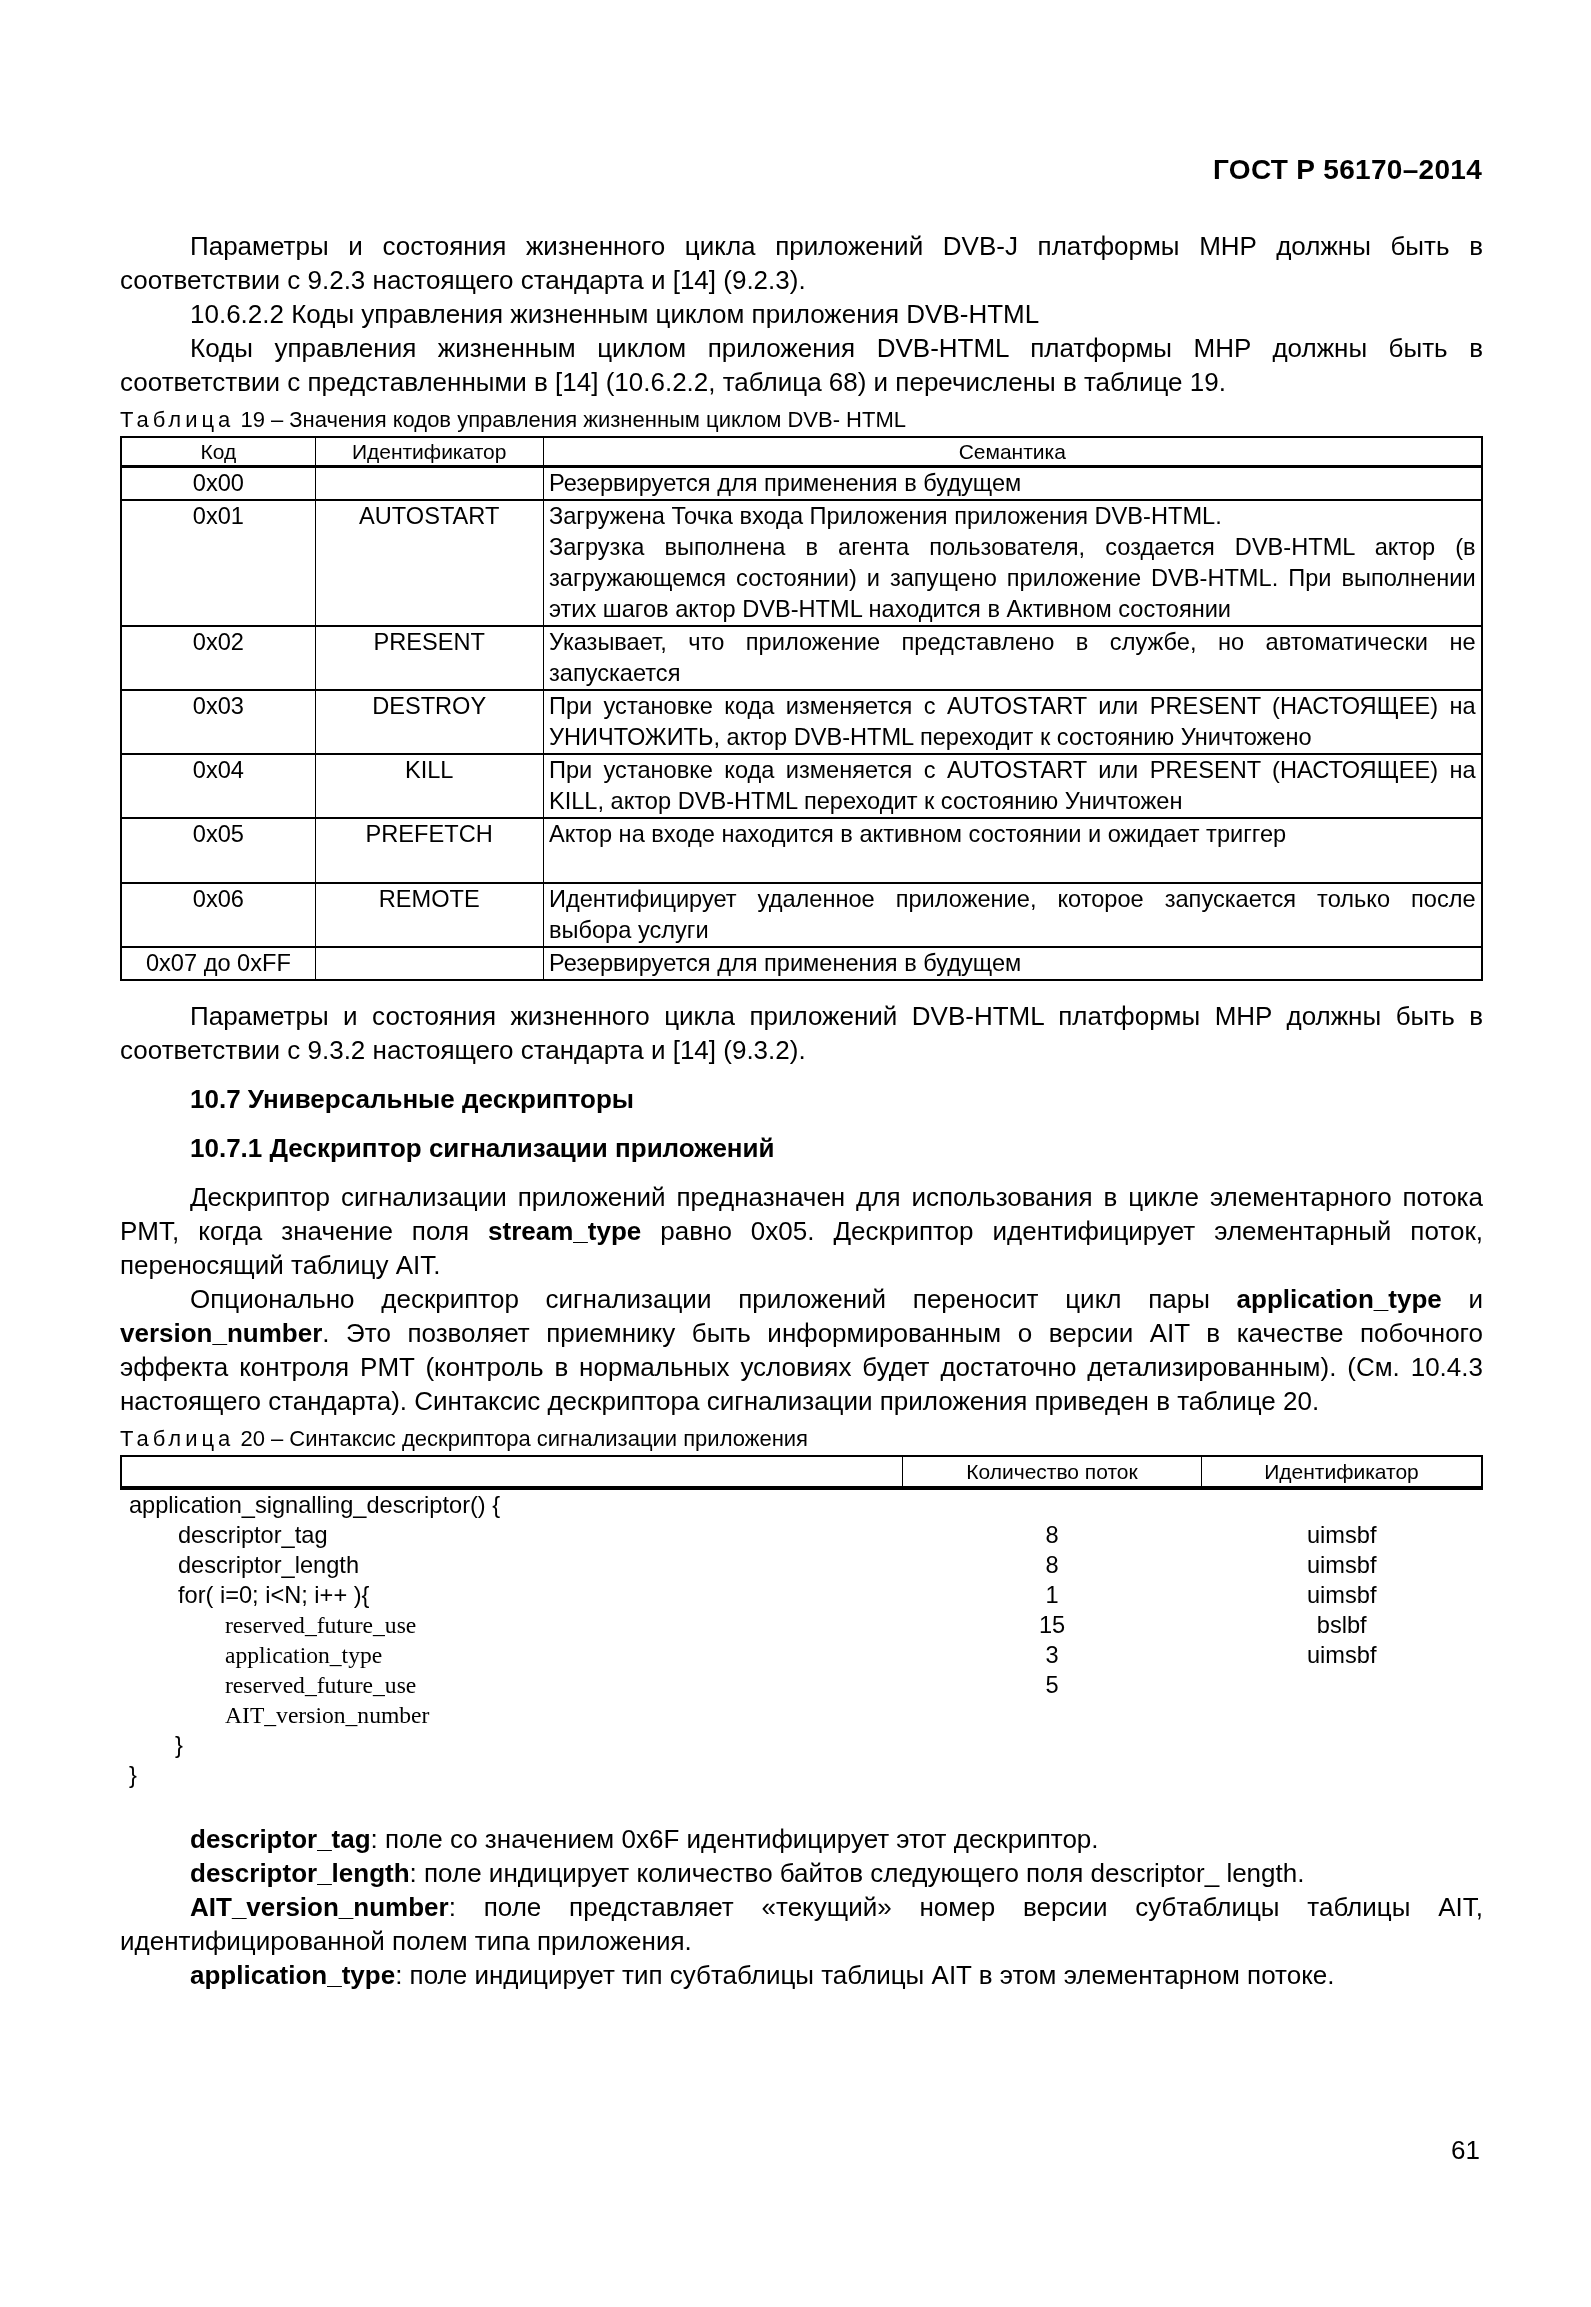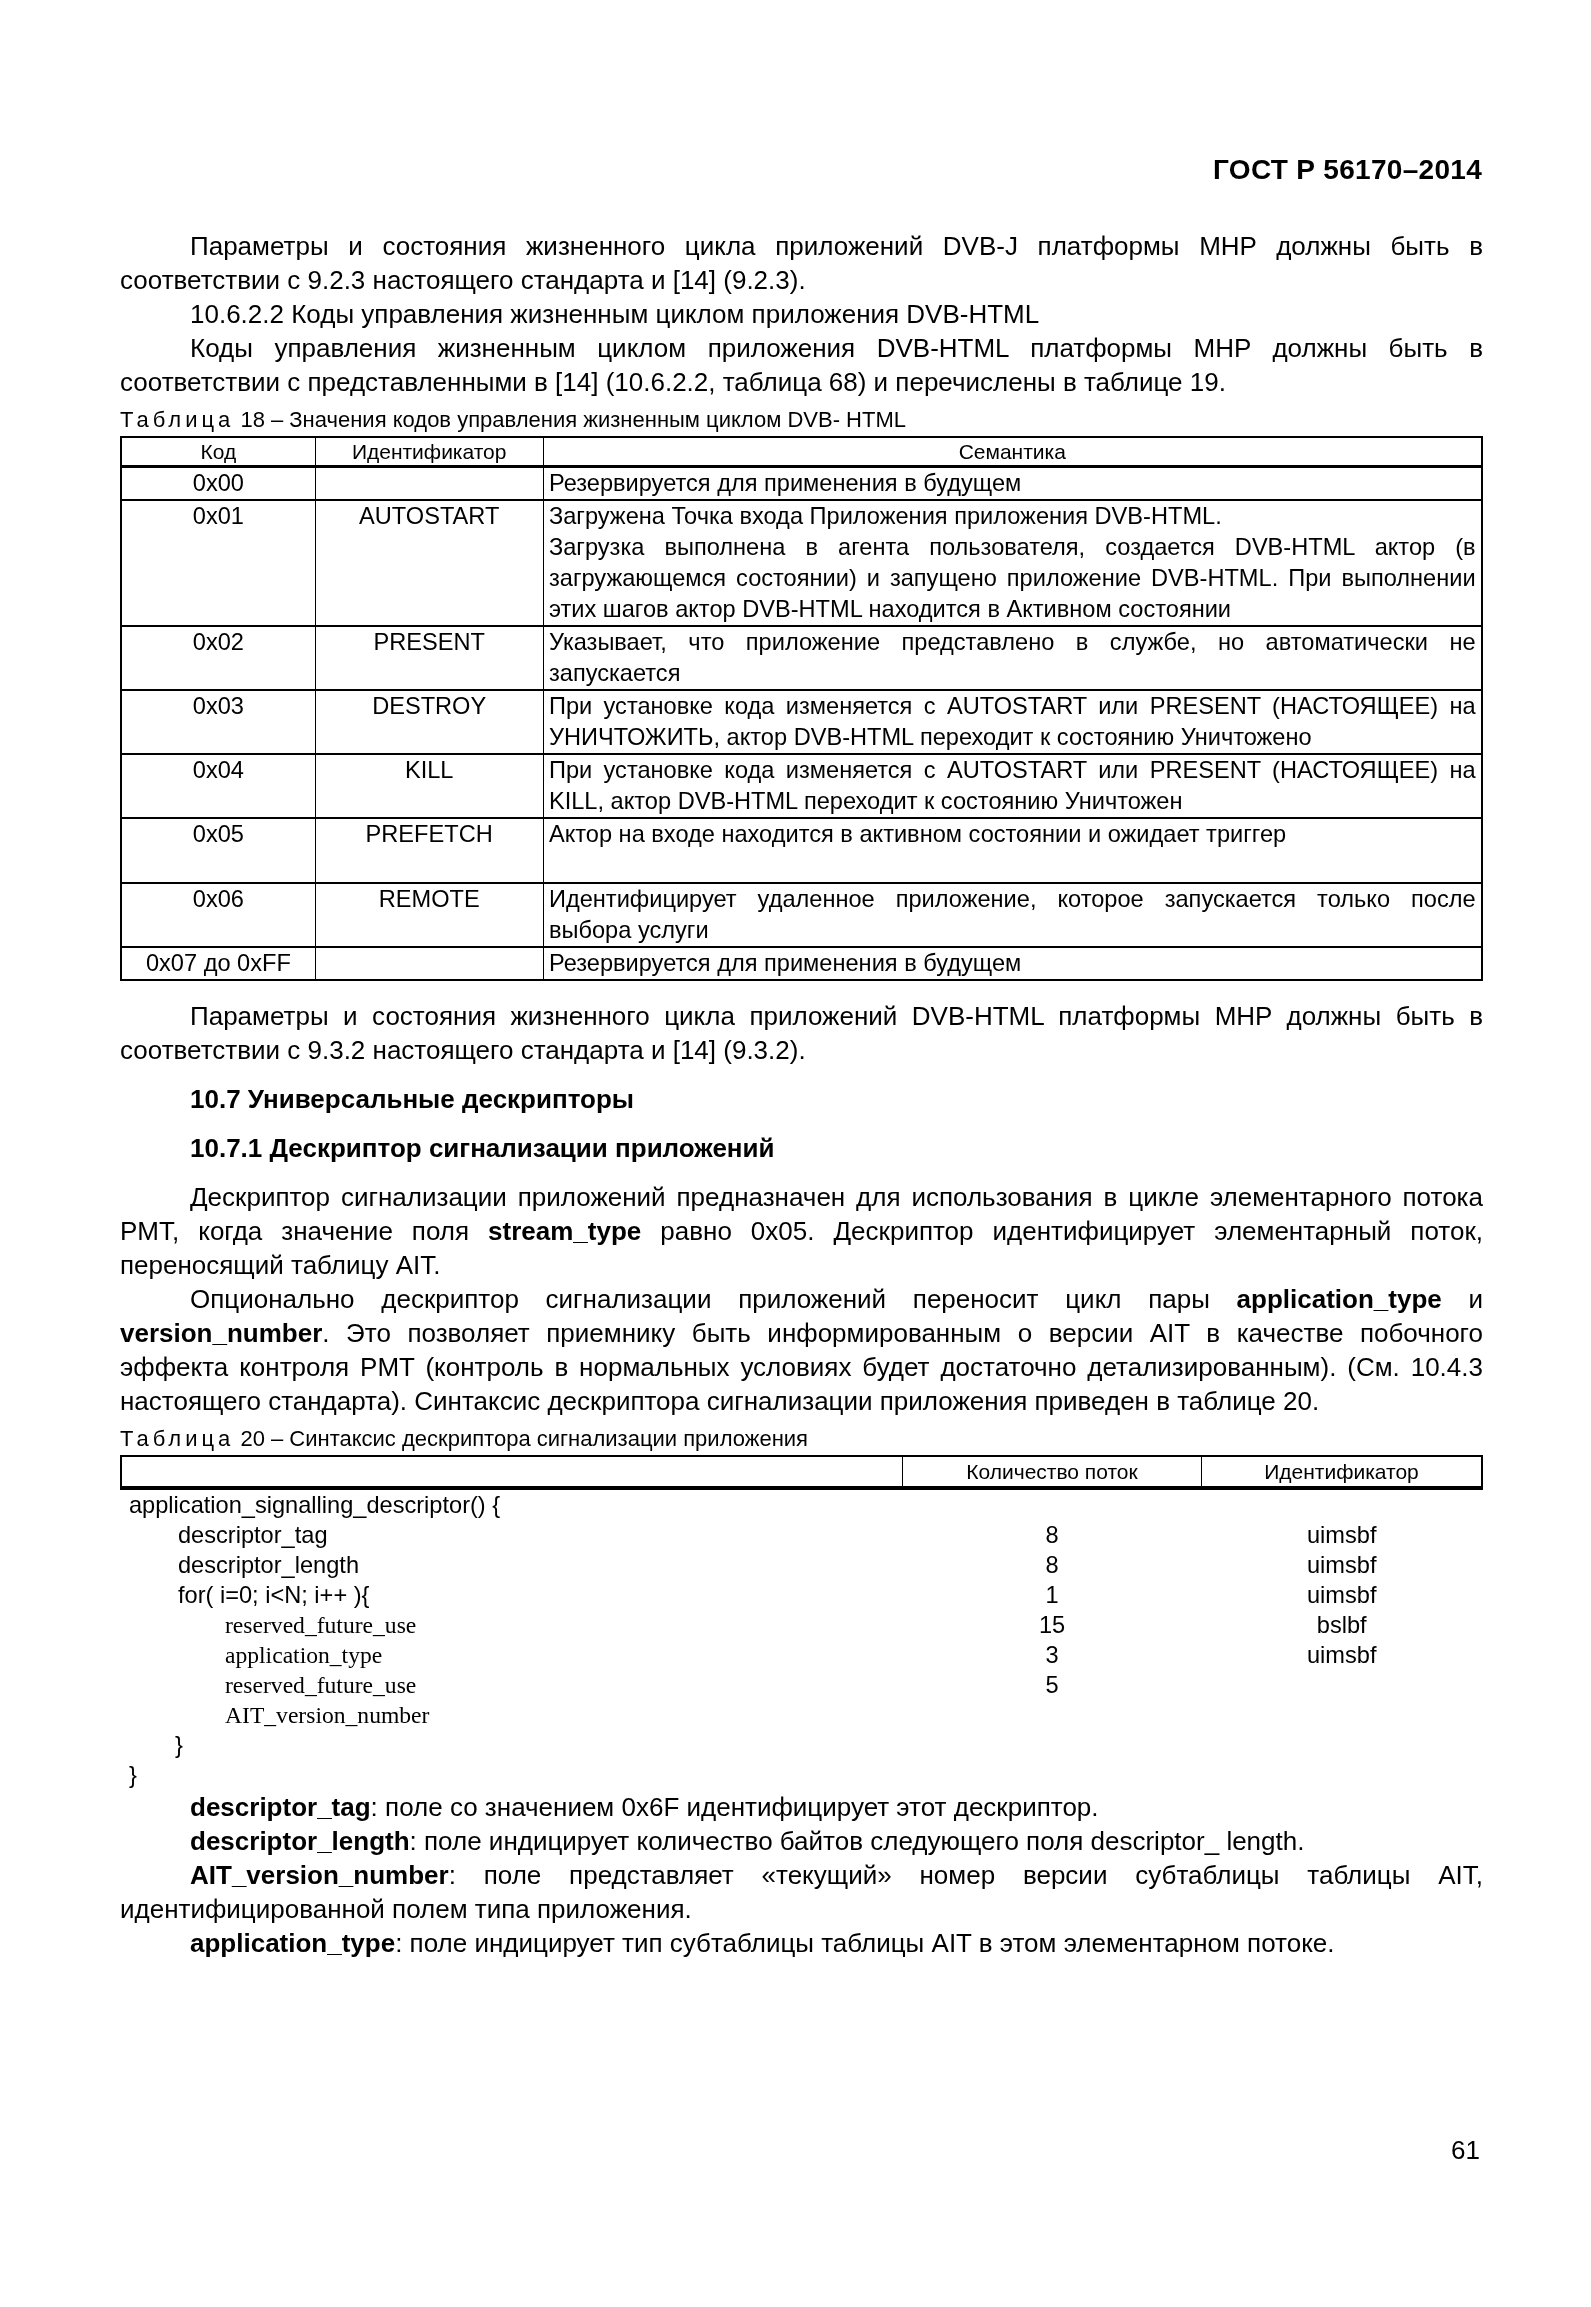--- a/index.html
+++ b/index.html
@@ -32,37 +32,37 @@
   .col1 { width: 182px; } .col2 { width: 216px; }
   h3 { margin: 0; font-size: 26px; line-height: 34px; font-weight: bold; padding-left: 70px; }
   .h-gap { height: 15px; }
   table.t20 { width: 1363px; border-collapse: collapse; font-size: 23.6px; line-height: 30px; }
   table.t20 thead th { font-weight: normal; font-size: 21px; line-height: 27px; border: 1.3px solid #000; border-top: 2.7px solid #000; border-bottom: 4px solid #000; text-align: center; }
   table.t20 td { padding: 0; }
   table.t20 td.num, table.t20 td.id { text-align: center; }
   .ind0 { padding-left: 8px !important; }
   .ind1 { padding-left: 57px !important; }
   .ind2 { padding-left: 104px !important; font-family: Liberation Serif, serif; }
-  .defs { }
+  .defs { margin-top: 32px; }
   b { font-weight: bold; }
   .page-num { position: absolute; top: 2135px; right: 111px; font-size: 26px; }
 </style>
 </head>
 <body>
 
 <div class="page-header">ГОСТ Р 56170–2014</div>
 
 <div class="content">
   <p class="indent">Параметры и состояния жизненного цикла приложений DVB-J платформы MHP должны быть в соответствии с 9.2.3 настоящего стандарта и [14] (9.2.3).</p>
   <p class="indent">10.6.2.2 Коды управления жизненным циклом приложения DVB-HTML</p>
   <p class="indent">Коды управления жизненным циклом приложения DVB-HTML платформы MHP должны быть в соответствии с представленными в [14] (10.6.2.2, таблица 68) и перечислены в таблице 19.</p>
 
   <div class="caption">
     <span class="spaced">Таблица</span>
-    <span>18 – Значения кодов управления жизненным циклом DVB- HTML</span>
+    <span>19 – Значения кодов управления жизненным циклом DVB- HTML</span>
   </div>
 
   <table class="t19">
     <thead>
       <tr>
         <th class="col1">Код</th>
         <th class="col2">Идентификатор</th>
         <th>Семантика</th>
       </tr>
     </thead>

